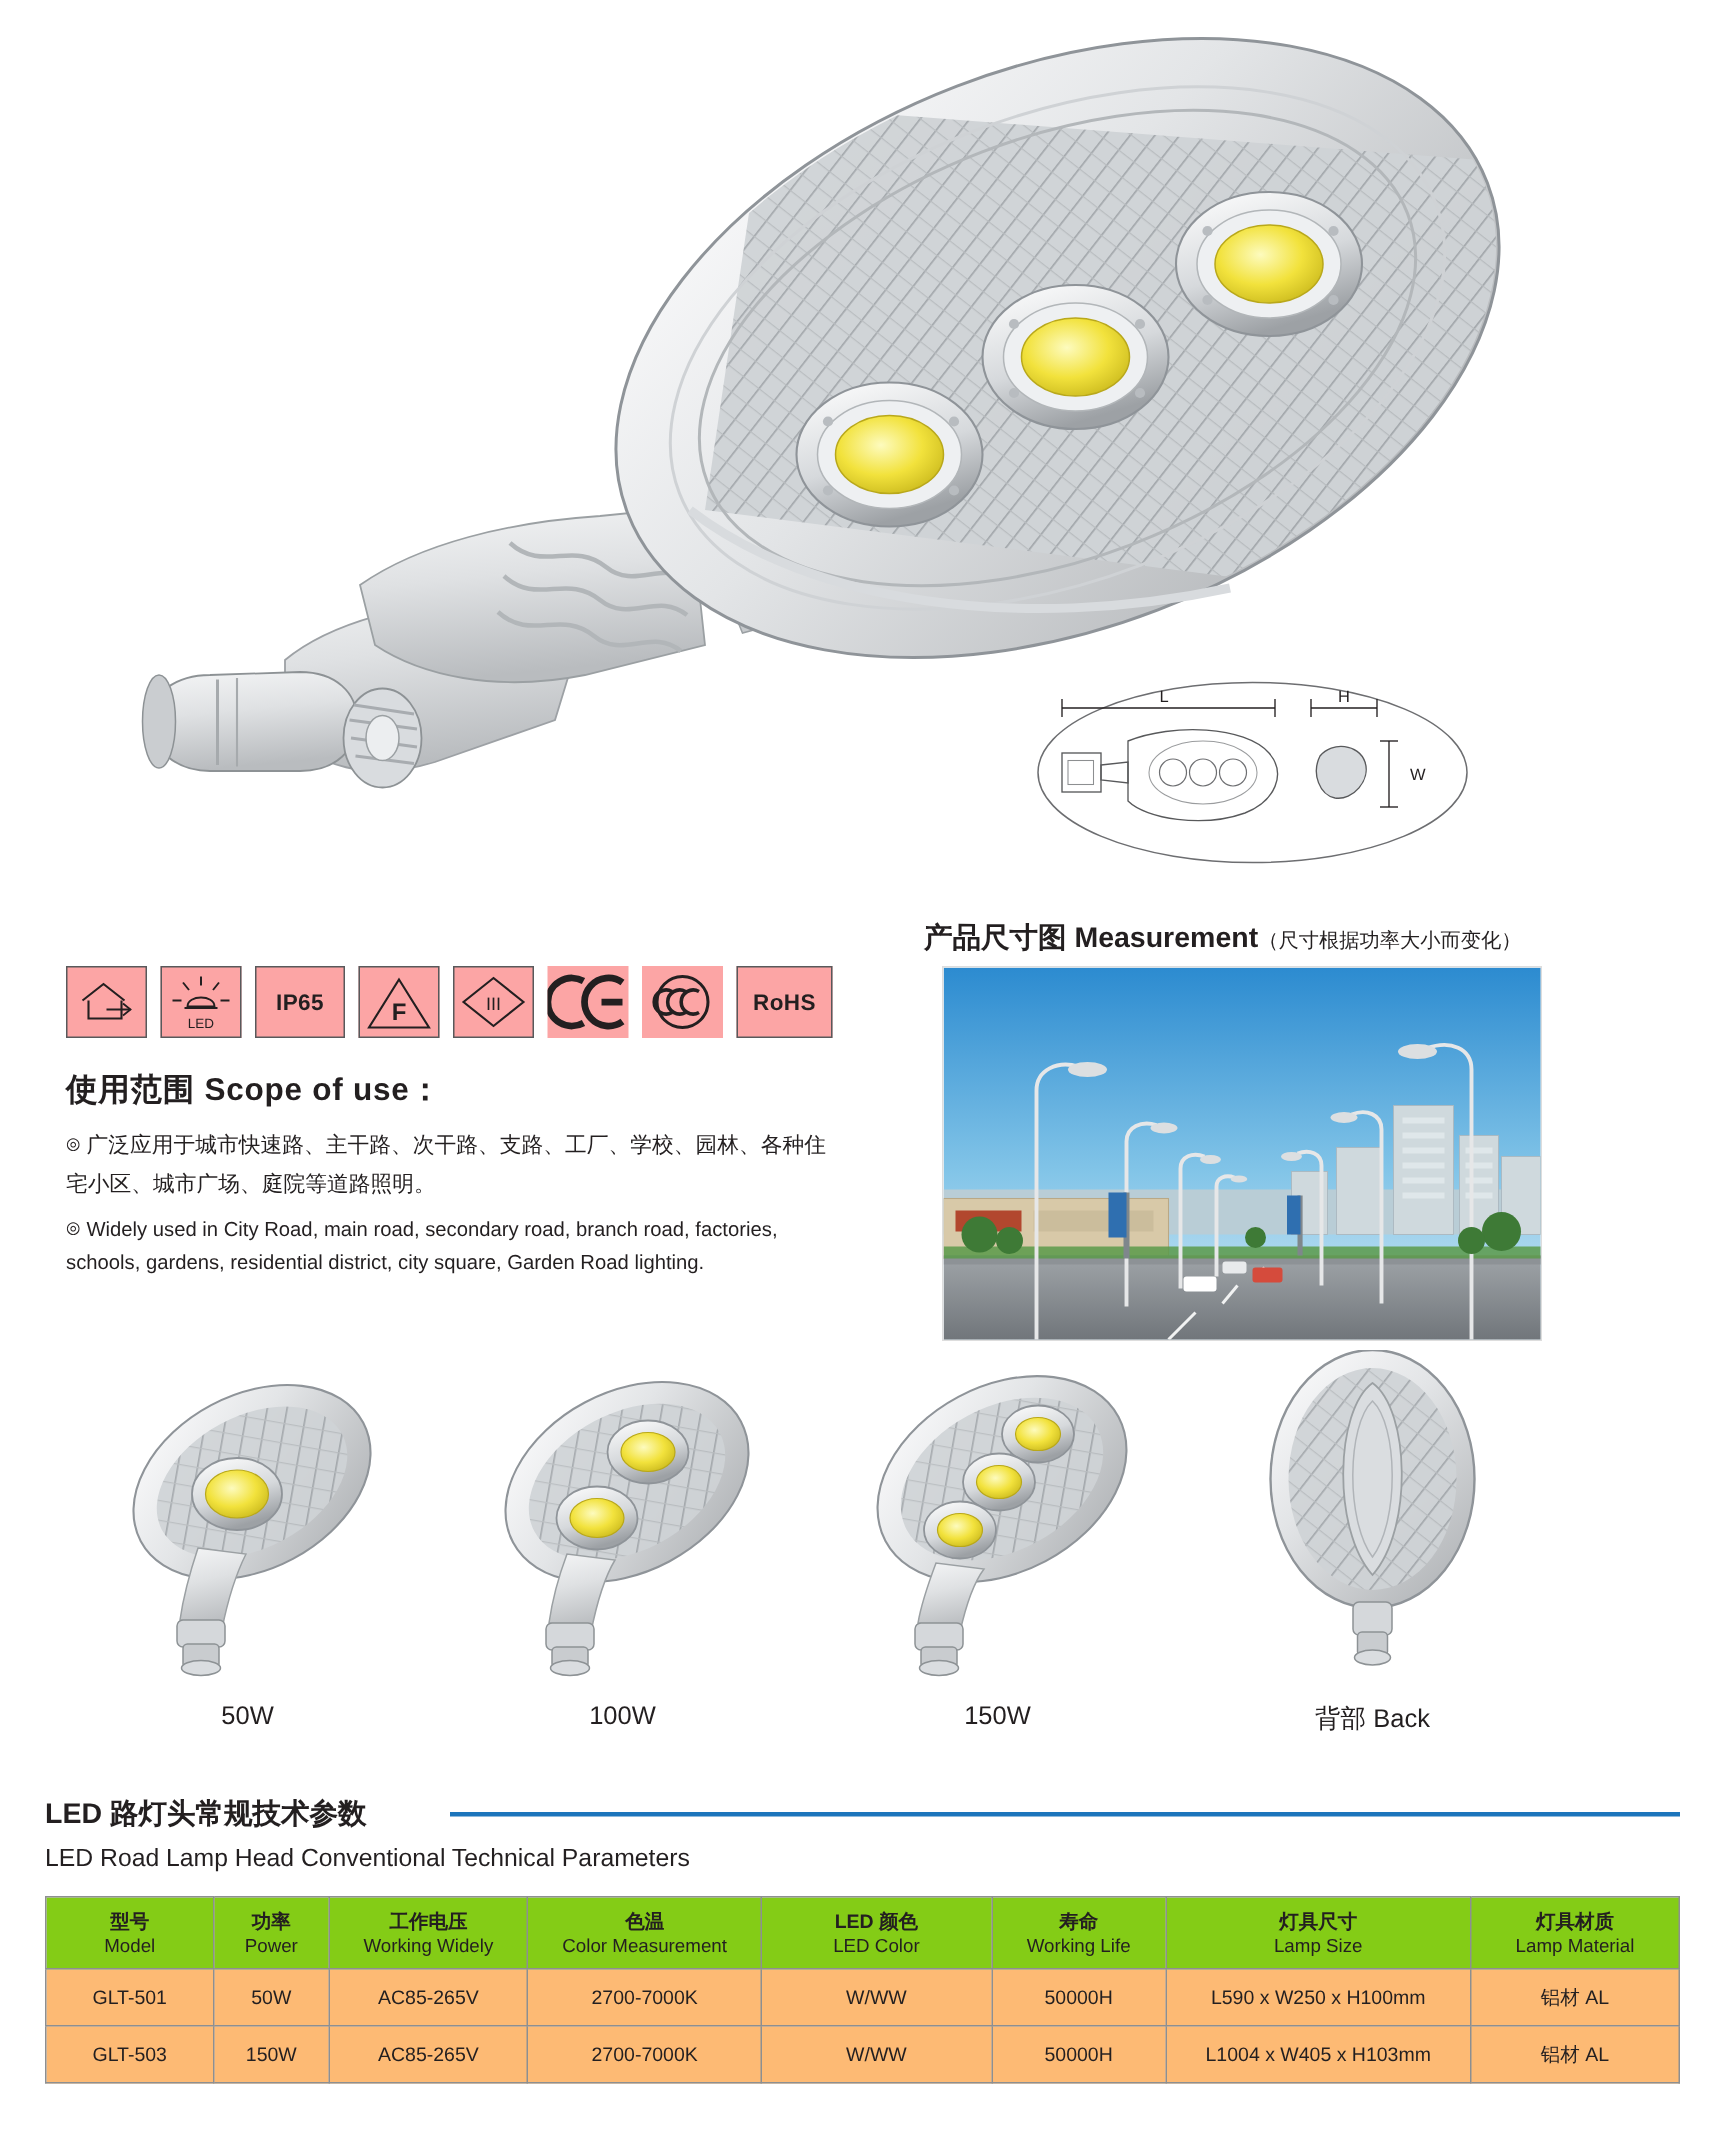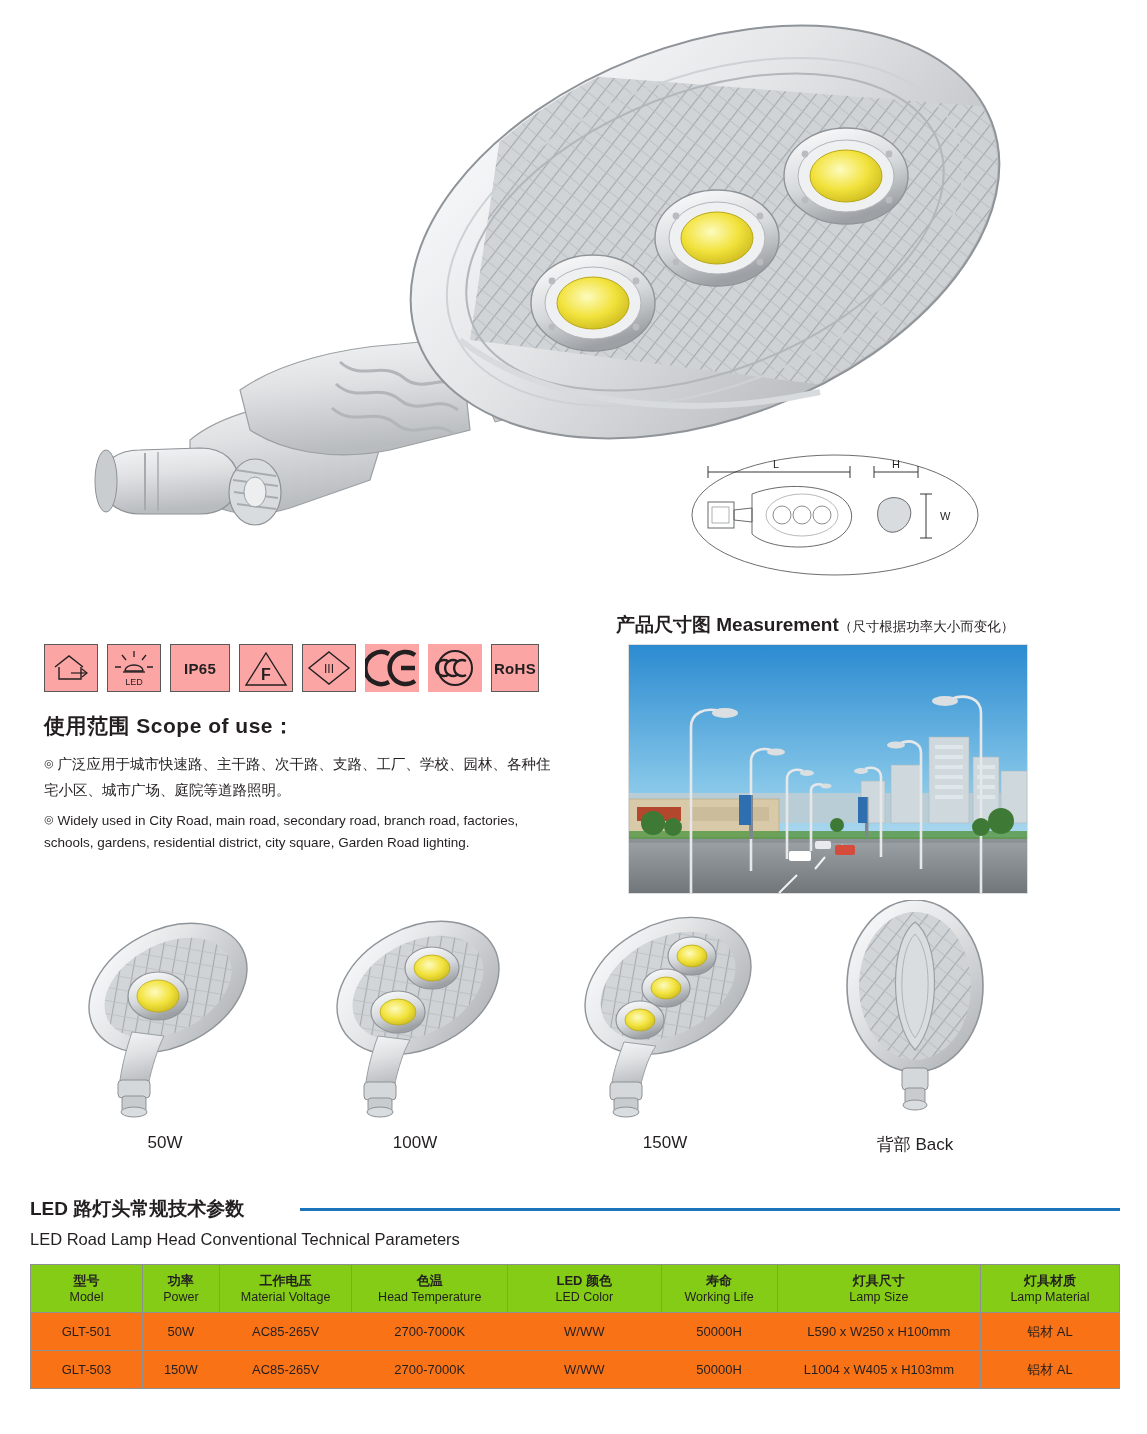--- a/index.html
+++ b/index.html
@@ -52,21 +52,21 @@
   #param-rule { position: absolute; left: 300px; top: 1208px; width: 820px; height: 3px; background: #1c75bc; }
   #param-en { position: absolute; left: 30px; top: 1230px; font-size: 16.5px; }
 
   
   #spec-table { position: absolute; left: 30px; top: 1264px; width: 1090px; border-collapse: collapse; }
   #spec-table th, #spec-table td {
     border: 1px solid #8d8f91; text-align: center; font-size: 13px; color: #231f20;
   }
   #spec-table thead th { background: #84cc16; height: 48px; line-height: 17px; font-weight: 700; padding: 2px 2px; }
   #spec-table thead th .en { font-weight: 400; font-size: 12.5px; display: block; }
-  #spec-table tbody td { height: 38px; background: #f97316; font-weight: 400; }
+  #spec-table tbody td { height: 38px; background: #fdba74; font-weight: 400; }
   .col-model { width: 108px; }
   .col-power { width: 74px; }
   .col-volt { width: 128px; }
   .col-temp { width: 150px; }
   .col-color { width: 148px; }
   .col-life { width: 112px; }
   .col-size { width: 196px; }
   .col-mat { width: 134px; margin-left: 40px; }
 </style>
 </head>
@@ -247,21 +247,21 @@
     </svg>
   </div>
   <div class="cert-box cert-plain">
     <svg width="54" height="40" viewBox="0 0 54 40">
       <circle cx="27" cy="20" r="17" fill="none" stroke="#231f20" stroke-width="2"></circle>
       <path d="M20 13 A8 8 0 1 0 20 27" fill="none" stroke="#231f20" stroke-width="2.4"></path>
       <path d="M29 13 A8 8 0 1 0 29 27" fill="none" stroke="#231f20" stroke-width="2.4"></path>
       <path d="M38 13 A8 8 0 1 0 38 27" fill="none" stroke="#231f20" stroke-width="2.4"></path>
     </svg>
   </div>
-  <div class="cert-box" style="width:48px;">
+  <div class="cert-box" style="width:64px;">
     <span class="cert-label">RoHS</span>
   </div>
 </div>
 
 <div id="scope-title">使用范围 Scope of use：</div>
 <div id="scope-cn">
   <span class="bullet">◎</span><span>广泛应用于城市快速路、主干路、次干路、支路、工厂、学校、园林、各种住宅小区、城市广场、庭院等道路照明。</span>
 </div>
 <div id="scope-en">
   <span class="bullet">◎</span><span>Widely used in City Road, main road, secondary road, branch road, factories, schools, gardens, residential district, city square, Garden Road lighting.</span>
@@ -442,25 +442,25 @@
       <th class="col-model">
         <span>型号</span>
         <span class="en">Model</span>
       </th>
       <th class="col-power">
         <span>功率</span>
         <span class="en">Power</span>
       </th>
       <th class="col-volt">
         <span>工作电压</span>
-        <span class="en">Material Voltage</span>
+        <span class="en">Working Widely</span>
       </th>
       <th class="col-temp">
         <span>色温</span>
-        <span class="en">Head Temperature</span>
+        <span class="en">Color Measurement</span>
       </th>
       <th class="col-color">
         <span>LED 颜色</span>
         <span class="en">LED Color</span>
       </th>
       <th class="col-life">
         <span>寿命</span>
         <span class="en">Working Life</span>
       </th>
       <th class="col-size">

